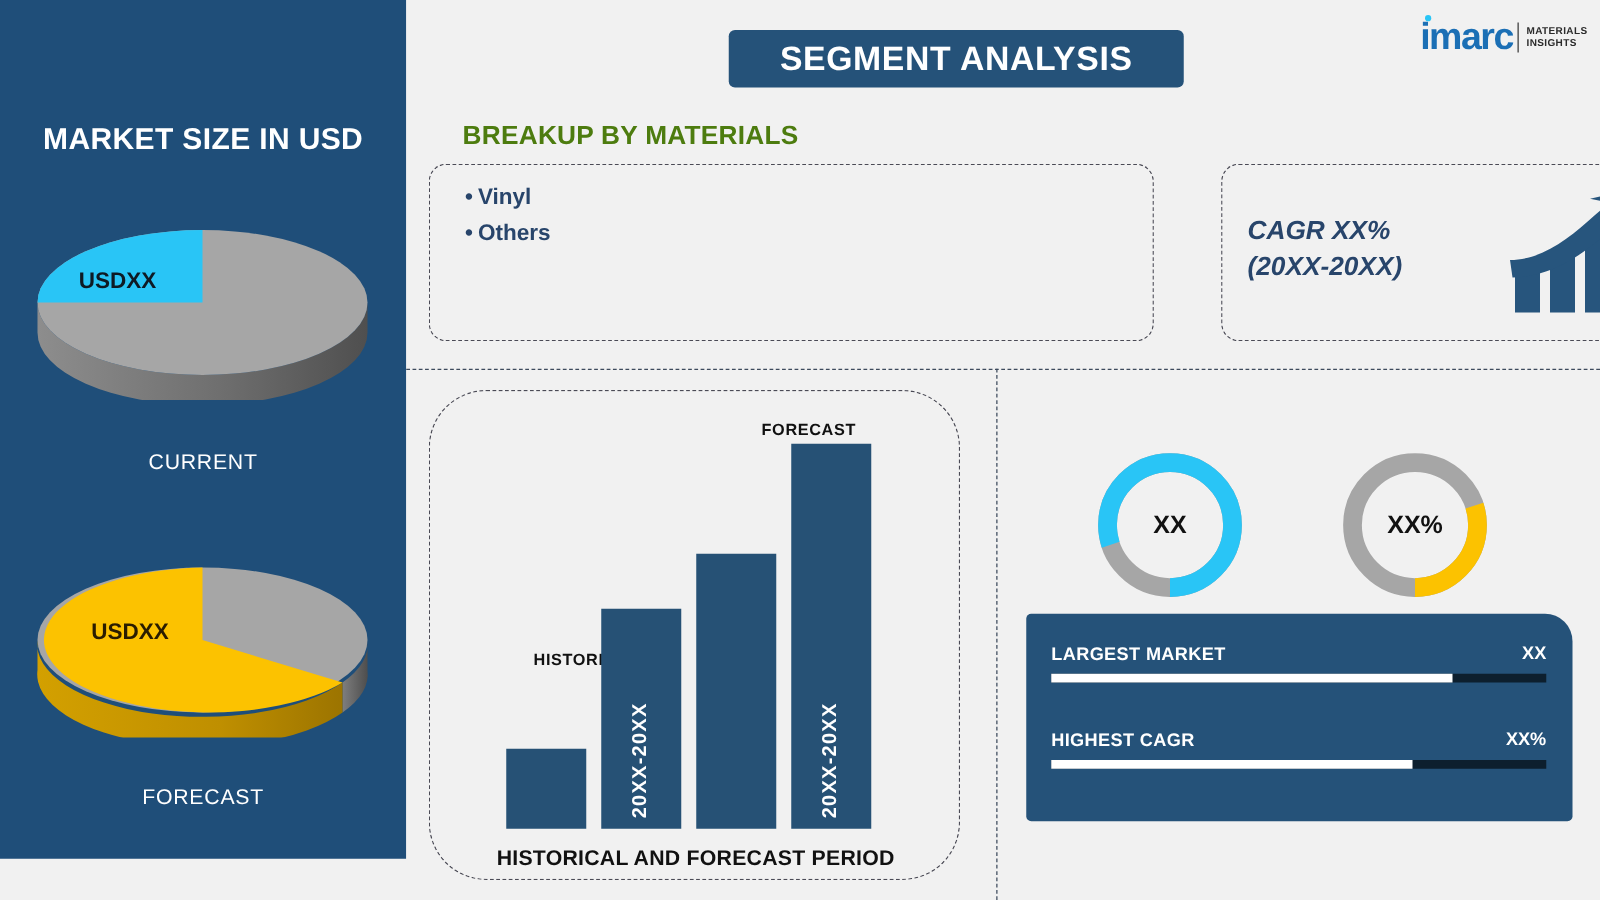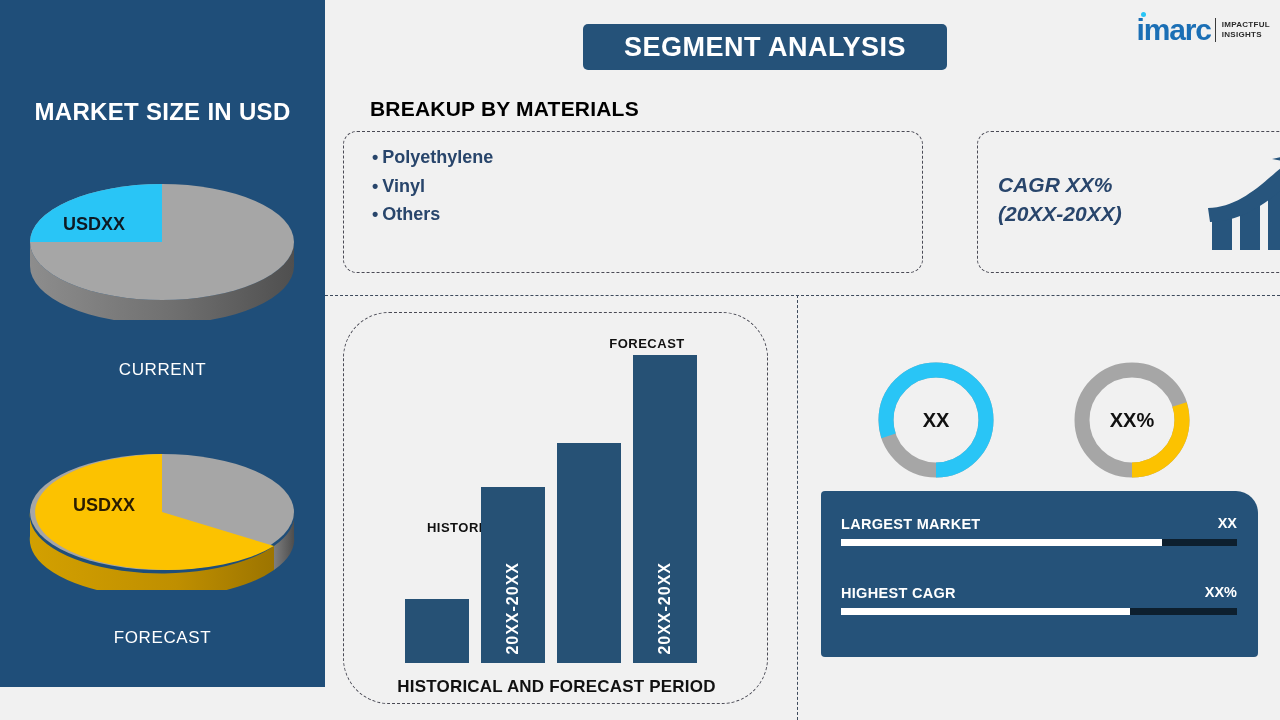--- a/index.html
+++ b/index.html
@@ -117,21 +117,21 @@
     justify-content: center;
     color: #2b2b2b;
     font-size: 8px;
     font-weight: bold;
     line-height: 10px;
     letter-spacing: 0.3px;
   }
 
   .section-title {
     position: absolute;
-    color: #000000;
+    color: #4d7c0f;
     font-size: 21px;
     font-weight: bold;
     letter-spacing: 0.2px;
   }
   #materials-title { left: 45px; top: 97px; }
   #growth-title { left: 620px; top: 99px; width: 320px; text-align: center; }
 
   .dashed-box {
     position: absolute;
     border: 1px dashed #4a4a55;
@@ -354,29 +354,28 @@
 
     <div id="header-badge">SEGMENT ANALYSIS</div>
 
     <div id="logo">
       <div id="logo-mark">
         <span>imarc</span>
         <span id="logo-dot"></span>
       </div>
       <div id="logo-divider"></div>
       <div id="logo-tag">
-        <span>IMPACTFUL</span>
+        <span>MATERIALS</span>
         <span>INSIGHTS</span>
       </div>
     </div>
 
     <div class="section-title" id="materials-title">BREAKUP BY MATERIALS</div>
     <div class="dashed-box" id="materials-box">
       <ul id="materials-list">
-        <li><span class="bullet">•</span><span>Polyethylene</span></li>
         <li><span class="bullet">•</span><span>Vinyl</span></li>
         <li><span class="bullet">•</span><span>Others</span></li>
       </ul>
     </div>
 
     <div class="dashed-box" id="growth-box">
       <div id="cagr-text">
         <div>CAGR XX%</div>
         <div>(20XX-20XX)</div>
       </div>

